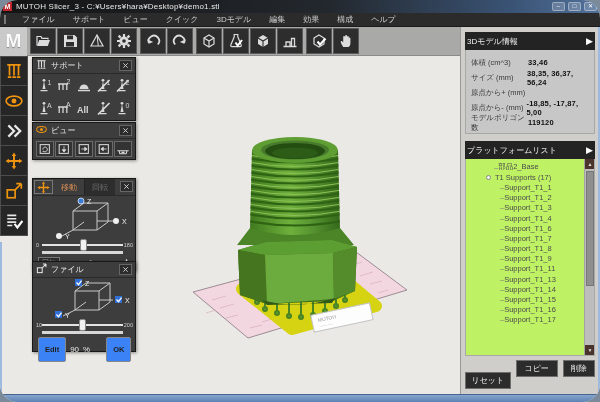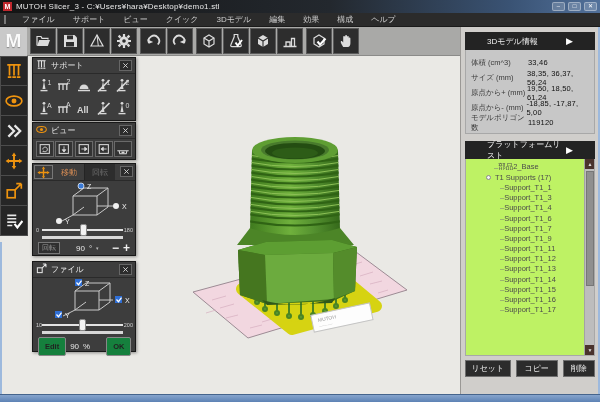--- a/index.html
+++ b/index.html
@@ -1,17 +1,17 @@
 <!DOCTYPE html>
 <html><head>
 <meta charset="utf-8">
 <style>
   html,body{margin:0;padding:0;background:#7a8a9a;}
   *{box-sizing:border-box;font-family:"Liberation Sans","DejaVu Sans",sans-serif;}
-  #win{position:relative;width:600px;height:402px;background:#e9e8e4;overflow:hidden;}
+  #win{position:relative;width:600px;height:402px;background:#e9e8e4;overflow:hidden;border-radius:18px;}
   
   .title-bar{position:absolute;left:0;top:0;width:600px;height:13px;
     background:linear-gradient(90deg,#141414 0%,#23282e 55%,#3a5374 85%,#51709a 100%);
     display:flex;align-items:center;padding:0 3px;color:#e8e8e8;font-size:8px;}
   .app-ico{width:9px;height:9px;background:#c0272d;color:#fff;font-weight:bold;font-size:7px;
     display:flex;align-items:center;justify-content:center;margin-right:4px;flex:0 0 auto;}
   .title-text{white-space:nowrap;overflow:hidden;letter-spacing:.2px;}
   .win-btns{margin-left:auto;display:flex;gap:3px;}
   .win-btn{width:13px;height:9px;background:rgba(255,255,255,.18);border:1px solid rgba(255,255,255,.35);
     color:#fff;font-size:6px;line-height:7px;text-align:center;border-radius:2px;}
@@ -49,70 +49,70 @@
   .p-x{margin-left:auto;width:13px;height:11px;background:#2c2c2c;border:1px solid #666;color:#ddd;
     display:flex;align-items:center;justify-content:center;}
   .p-x svg{width:7px;height:7px;}
   .icon-row{display:flex;justify-content:space-around;padding:2px 2px;}
   .pibtn{width:19px;height:19px;display:flex;align-items:center;justify-content:center;color:#d8d8d8;}
   .pibtn svg{width:16px;height:16px;}
   .boxed{border:1px solid #6a6a6a;background:#333;width:18px;height:16px;}
   .boxed svg{width:14px;height:14px;}
   #panel-support{left:32px;top:57px;width:104px;}
   #panel-view{left:32px;top:122px;width:104px;}
-  #panel-move{left:32px;top:163px;width:104px;height:93px;}
+  #panel-move{left:32px;top:178px;width:104px;height:93px;}
   #panel-scale{left:32px;top:261px;width:104px;height:91px;}
   .tabbar{height:17px;display:flex;align-items:stretch;border-bottom:1px solid #2a2a2a;}
   .tab-ico{width:19px;display:flex;align-items:center;justify-content:center;border:1px solid #777;margin:1px;}
   .tab-ico svg{width:13px;height:13px;}
   .tab{display:flex;align-items:center;padding:0 7px;font-size:8px;}
   .tab.active{color:#d98d55;background:#3d3d3d;}
   .tab.inactive{color:#6d6d6d;background:#2d2d2d;border-left:1px solid #242424;}
   .tabbar .p-x{margin:2px 2px 2px auto;}
   .axis-cube{display:block;margin:0 auto;}
   .slider-wrap{position:relative;height:16px;margin:0 4px;}
   .sl-min,.sl-max{position:absolute;top:2px;font-size:5.5px;color:#cfcfcf;}
   .sl-min{left:-1px;} .sl-max{right:-2px;}
   .sl-track{position:absolute;left:5px;right:8px;top:4px;height:2px;background:#e3e3e3;}
   .sl-track2{position:absolute;left:5px;right:8px;top:11px;height:3px;background:#d7d7d7;}
   .sl-thumb{position:absolute;top:-5px;width:7px;height:12px;background:#f2f2f2;border:1px solid #888;border-radius:2px;}
   .p-bottom{display:flex;align-items:center;padding:1px 5px;gap:4px;color:#e6e6e6;font-size:8px;}
   .mini-btn{border:1px solid #777;background:#2f2f2f;color:#9a9a9a;font-size:7px;padding:0 3px;height:12px;
     display:flex;align-items:center;}
-  .lt-btn{background:#15803d;border:1px solid #888;border-radius:2px;color:#222;font-weight:bold;
-    font-size:7.5px;height:19px;padding:8px 6px;display:flex;align-items:center;}
+  .lt-btn{background:#3b82f6;border:1px solid #888;border-radius:2px;color:#222;font-weight:bold;
+    font-size:7.5px;height:25px;padding:8px 6px;display:flex;align-items:center;}
   .pm{font-size:12px;font-weight:bold;color:#efefef;line-height:10px;}
   .deg-caret{font-size:5px;color:#bbb;}
   
   .right-panel{position:absolute;left:460px;top:27px;width:138px;height:367px;background:#d0cecb;
     border-left:1px solid #9a9895;padding:5px 3px 0 4px;}
   .sec-header{height:18px;background:#232323;color:#f0f0f0;font-size:8px;display:flex;align-items:center;
-    padding:0 22px;}
+    padding:0 2px;}
   .sec-header .arr{margin-left:auto;color:#fff;font-size:9px;}
   .info-body{background:#c7c7c7;border:1px solid #a8a8a8;border-top:none;padding:5px 0 3px;}
   .info-row{display:flex;height:15px;align-items:center;font-size:7.5px;}
   .info-label{width:62px;padding-left:5px;color:#3a3a3a;}
-  .info-value{font-weight:normal;color:#101010;letter-spacing:.2px;}
+  .info-value{font-weight:bold;color:#101010;letter-spacing:.2px;}
   .gap6{height:7px;}
   .list-body{position:relative;background:#bef264;border:1px solid #a8a8a8;border-top:none;height:197px;
     overflow:hidden;padding:3px 12px 0 6px;}
   .tree-row{height:10.2px;font-size:7.5px;color:#4c4c4c;display:flex;align-items:center;white-space:nowrap;}
   .tree-root{padding-left:22px;} .tree-root::before{content:"– ";color:#7a7a7a;}
   .tree-group{padding-left:14px;} 
   .tree-dot{width:5px;height:5px;border-radius:50%;background:#f4f4f4;border:1px solid #8a8a8a;margin-right:4px;}
   .tree-sup{padding-left:28px;} .tree-sup::before{content:"– ";color:#7a7a7a;}
   .scrollbar{position:absolute;right:0;top:0;bottom:0;width:10px;background:#bdbdbd;border-left:1px solid #a3a3a3;}
   .scr-btn{position:absolute;left:0;width:10px;height:10px;background:#4a332d;color:#ddd;font-size:5px;
     display:flex;align-items:center;justify-content:center;}
   .scr-up{top:0;} .scr-dn{bottom:0;}
   .scr-thumb{position:absolute;left:1px;top:12px;width:8px;height:115px;background:#8f8f8f;border:1px solid #777;}
   .rp-buttons{display:flex;gap:5px;margin-top:4px;}
   .rp-btn{height:17px;background:#2c2c2c;border:1px solid #6e6e6e;color:#f0f0f0;font-size:8px;
     display:flex;align-items:center;justify-content:center;}
-  .rp-btn.b0{width:48px;} .rp-btn.b1{width:44px;} .rp-btn.b2{width:34px;margin-left:auto;}
+  .rp-btn.b0{width:48px;margin-top:12px;} .rp-btn.b1{width:44px;} .rp-btn.b2{width:34px;margin-left:auto;}
 </style>
 </head>
 <body>
 
 <div id="win">
 
   <div class="title-bar">
     <div class="app-ico">M</div>
     <div class="title-text">MUTOH Slicer_3 - C:¥Users¥hara¥Desktop¥demo1.stl</div>
     <div class="win-btns">
@@ -591,21 +591,20 @@
       <div class="info-row">
           <span class="info-label">体積 (cm^3)</span>
           <span class="info-value">33,46</span>
         </div>
       <div class="info-row">
           <span class="info-label">サイズ (mm)</span>
           <span class="info-value">38,35, 36,37, 56,24</span>
         </div>
       <div class="info-row">
           <span class="info-label">原点から+ (mm)</span>
-          <span class="info-value">19,50, 18,50, 61,24</span>
         </div>
       <div class="info-row">
           <span class="info-label">原点から- (mm)</span>
           <span class="info-value">-18,85, -17,87, 5,00</span>
         </div>
       <div class="info-row">
           <span class="info-label">モデルポリゴン数</span>
           <span class="info-value">119120</span>
         </div>
     </div>
@@ -616,27 +615,28 @@
     </div>
     <div class="list-body" id="plat-list">
       <div class="scrollbar">
         <div class="scr-btn scr-up">▲</div>
         <div class="scr-thumb"></div>
         <div class="scr-btn scr-dn">▼</div>
       </div>
     <div class="tree-row tree-root">部品2_Base</div>
         <div class="tree-row tree-group"><span class="tree-dot"></span>T1 Supports (17)</div>
         <div class="tree-row tree-sup">Support_T1_1</div>
+        <div class="tree-row tree-sup">Support_T1_2</div>
         <div class="tree-row tree-sup">Support_T1_3</div>
         <div class="tree-row tree-sup">Support_T1_4</div>
         <div class="tree-row tree-sup">Support_T1_6</div>
         <div class="tree-row tree-sup">Support_T1_7</div>
+        <div class="tree-row tree-sup">Support_T1_8</div>
         <div class="tree-row tree-sup">Support_T1_9</div>
         <div class="tree-row tree-sup">Support_T1_11</div>
-        <div class="tree-row tree-sup">Support_T1_12</div>
         <div class="tree-row tree-sup">Support_T1_13</div>
         <div class="tree-row tree-sup">Support_T1_14</div>
         <div class="tree-row tree-sup">Support_T1_15</div>
         <div class="tree-row tree-sup">Support_T1_16</div>
         <div class="tree-row tree-sup">Support_T1_17</div>
       </div>
     <div class="rp-buttons">
       <div class="rp-btn b0">リセット</div>
       <div class="rp-btn b1">コピー</div>
       <div class="rp-btn b2">削除</div>

